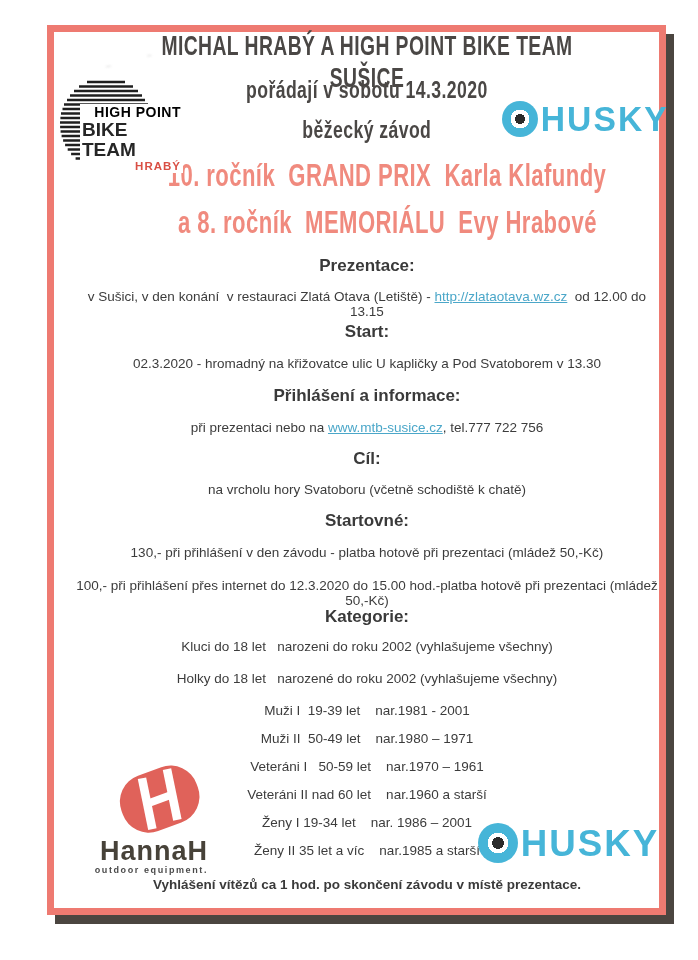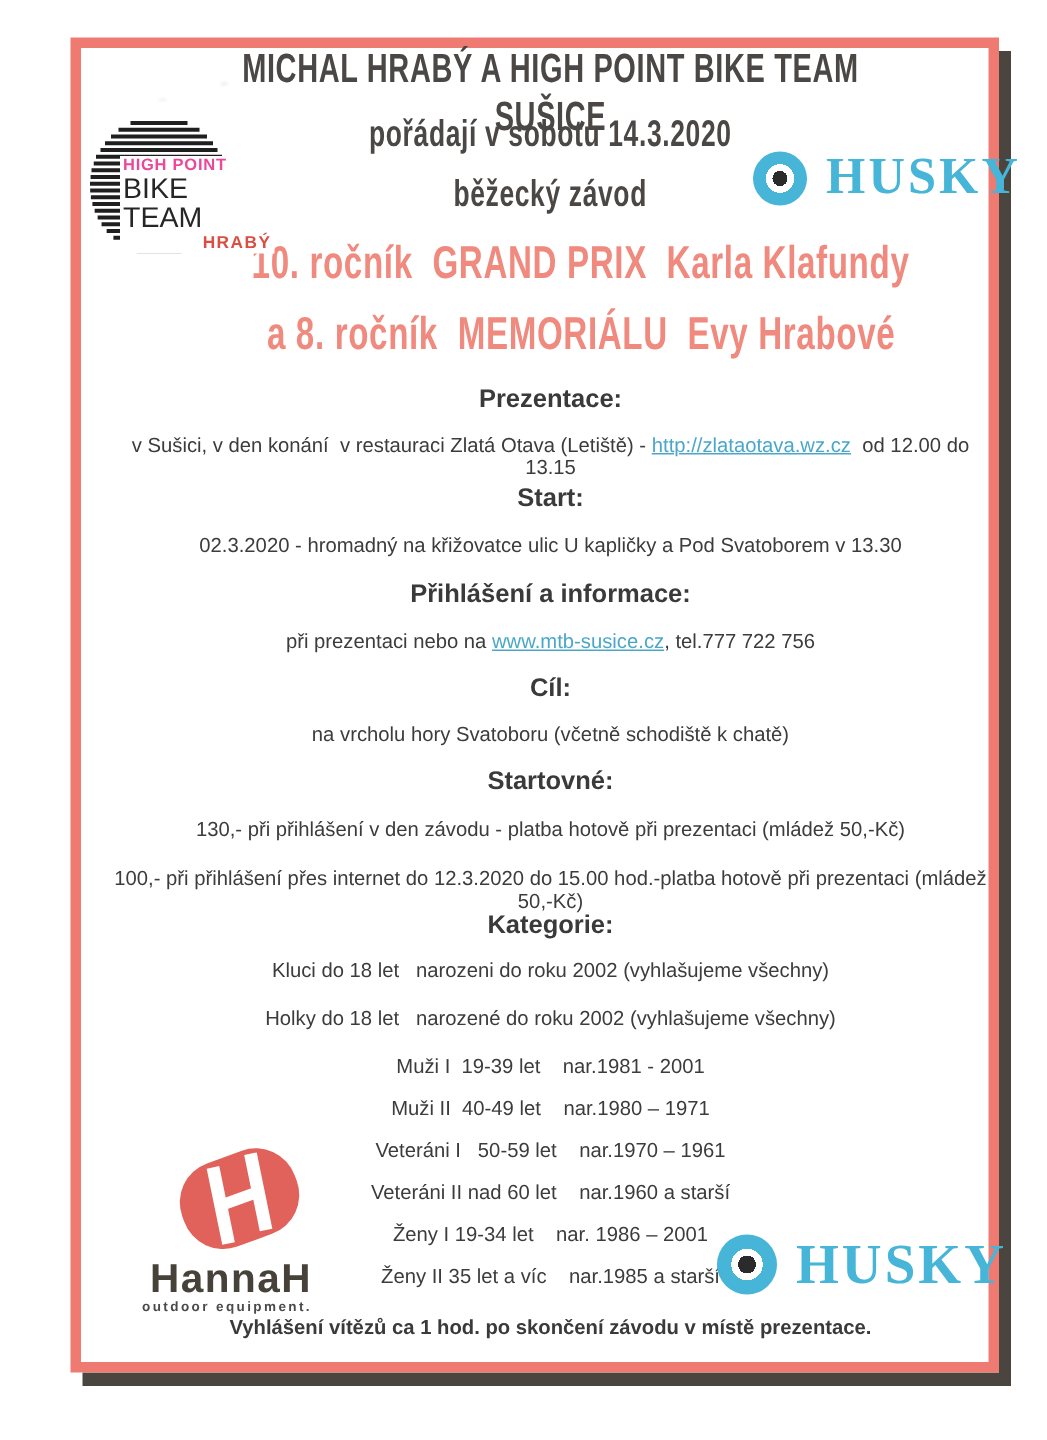--- a/index.html
+++ b/index.html
@@ -13,25 +13,25 @@
   .t-sub{font-size:21px;}
   .t-red{font-size:26px;color:#f08a7e;letter-spacing:.5px;padding-left:40px;}
   .t-red>span{display:inline-block;transform:scale(.85,1.18);transform-origin:center;}
   .heading{font-size:17px;font-weight:700;color:#3a3a3a;}
   .line{font-size:13.5px;font-weight:400;color:#3c3c3c;}
   .line a{color:#4ba7c9;text-decoration:underline;cursor:pointer;}
   .footer-line{font-size:13.5px;font-weight:700;}
   
   .hp-logo{position:absolute;left:4px;top:34px;width:125px;height:115px;}
   .hp-text{position:absolute;left:22px;top:38px;background:#fff;padding:1px 2px;line-height:1.05;}
-  .hp-l1{color:#ec4899;font-size:11px;font-weight:700;letter-spacing:.5px;}
-  .hp-l2{color:#262626;font-size:19px;font-weight:400;letter-spacing:0;}
+  .hp-l1{color:#000000;font-size:14px;font-weight:700;letter-spacing:.5px;text-align:right;}
+  .hp-l2{color:#262626;font-size:19px;font-weight:700;letter-spacing:0;}
   .hp-l3{color:#d94f44;font-size:11.5px;font-weight:700;text-align:right;letter-spacing:1px;}
   
-  .husky{position:absolute;display:flex;align-items:center;gap:14px;font-family:Liberation Serif, serif;}
+  .husky{position:absolute;display:flex;align-items:center;gap:4px;}
   .husky-eye{width:36px;height:36px;border-radius:50%;
     background:radial-gradient(circle at 50% 50%, #2b2b2b 0 5px, #ffffff 5px 9.5px, #46b5d8 9.5px);}
   .husky-word{font-size:33px;font-weight:700;color:#46b5d8;letter-spacing:2px;
     display:inline-block;transform:scale(1.02,1.05);}
   .husky-bottom .husky-eye{width:40px;height:40px;
     background:radial-gradient(circle at 50% 50%, #2b2b2b 0 6px, #ffffff 6px 10.5px, #46b5d8 10.5px);}
   .husky-bottom .husky-word{font-size:36px;}
   
   .hannah{position:absolute;left:14px;top:730px;width:140px;text-align:right;}
   .hannah-name{font-size:27px;font-weight:700;color:#474239;letter-spacing:1px;line-height:1;margin-top:-4px;}
@@ -103,21 +103,21 @@
   <div class="abs heading" style="top:479px">Startovné:</div>
 
   <div class="abs line" style="top:450px">na vrcholu hory Svatoboru (včetně schodiště k chatě)</div>
   <div class="abs line" style="top:513px">130,- při přihlášení v den závodu - platba hotově při prezentaci (mládež 50,-Kč)</div>
   <div class="abs line" style="top:546px">100,- při přihlášení přes internet do 12.3.2020 do 15.00 hod.-platba hotově při prezentaci (mládež 50,-Kč)</div>
 
   <div class="abs heading" style="top:575px">Kategorie:</div>
   <div class="abs line" style="top:607px">Kluci do 18 let   narozeni do roku 2002 (vyhlašujeme všechny)</div>
   <div class="abs line" style="top:639px">Holky do 18 let   narozené do roku 2002 (vyhlašujeme všechny)</div>
   <div class="abs line" style="top:671px">Muži I  19-39 let    nar.1981 - 2001</div>
-  <div class="abs line" style="top:699px">Muži II  40-49 let    nar.1980 – 1971</div>
+  <div class="abs line" style="top:699px">Muži II  50-49 let    nar.1980 – 1971</div>
   <div class="abs line" style="top:727px">Veteráni I   50-59 let    nar.1970 – 1961</div>
   <div class="abs line" style="top:755px">Veteráni II nad 60 let    nar.1960 a starší</div>
   <div class="abs line" style="top:783px">Ženy I 19-34 let    nar. 1986 – 2001</div>
   <div class="abs line" style="top:811px">Ženy II 35 let a víc    nar.1985 a starší</div>
 
   <div class="abs footer-line" style="top:845px">Vyhlášení vítězů ca 1 hod. po skončení závodu v místě prezentace.</div>
 
   <div class="hannah">
     <svg width="96" height="76" viewBox="0 0 100 80">
       <g transform="rotate(-20 50 40)">

